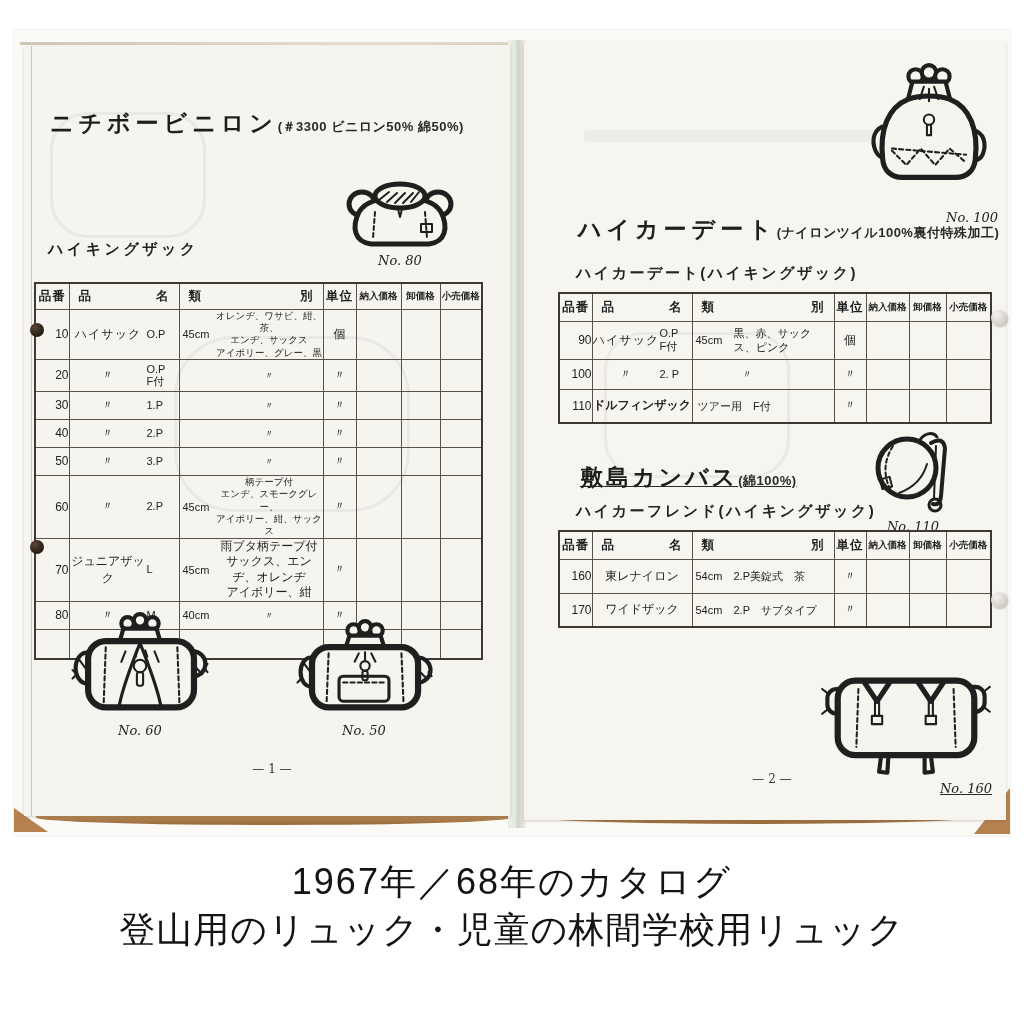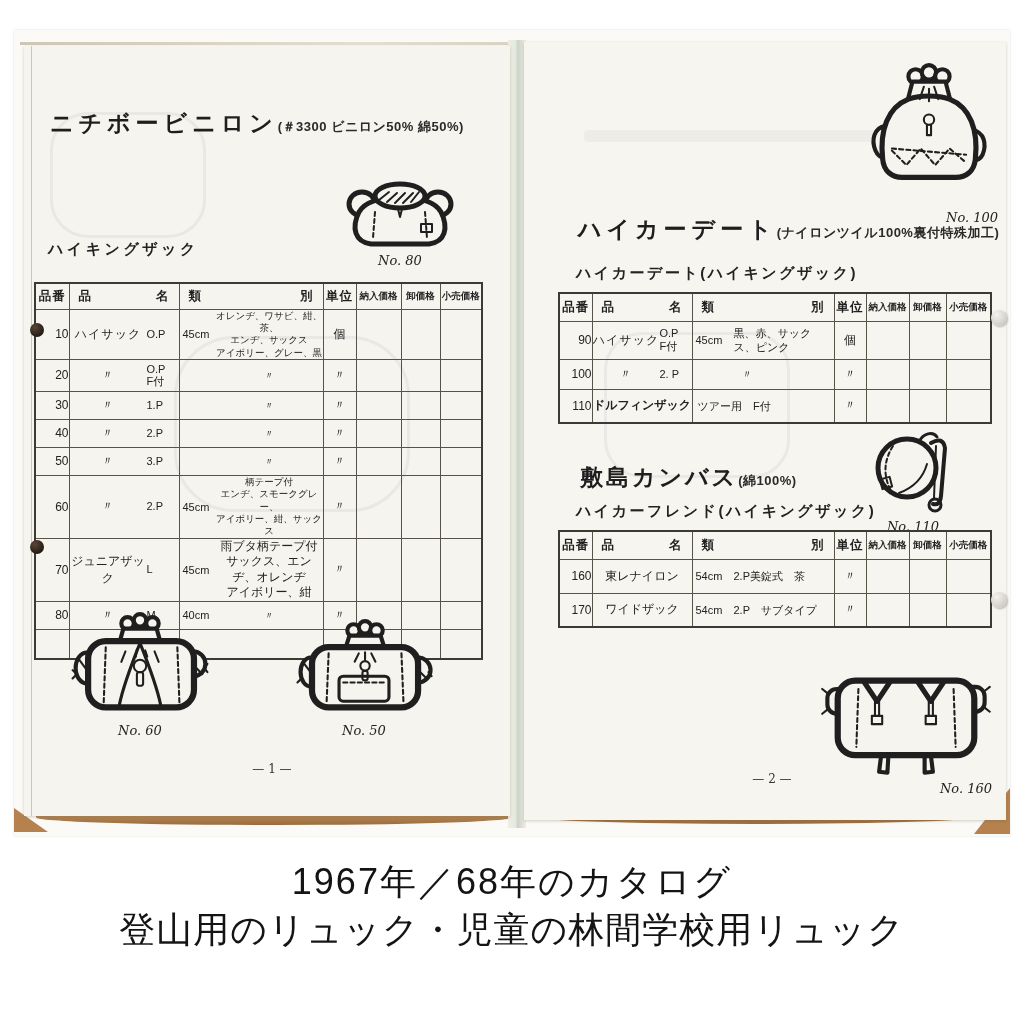--- a/index.html
+++ b/index.html
@@ -484,21 +484,21 @@
         <path class="ln s2 dash" d="M30,28 Q16,50 28,73"></path>
         <path class="ln s2" d="M36,75 Q58,67 64,46"></path>
         <path class="ln s4" d="M68,25 Q80,18 82,30 L78,78 Q77,88 70,86"></path>
         <path class="ln s2" d="M73,28 L71,80"></path>
         <circle class="ln s3" cx="72" cy="87" r="6"></circle>
         <rect class="ln s2" x="18" y="60" width="10" height="10" transform="rotate(-15 23 65)"></rect>
       </svg>
       <div class="fig-label">No. 110</div>
     </div>
 
-    <div class="title" style="left:56px;top:420px;">
+    <div class="title" style="left:56px;top:420px;text-decoration:underline;">
       <span class="big" style="letter-spacing:3px">敷島カンバス</span><span class="note">(綿100%)</span>
     </div>
     <div class="subtitle" style="left:52px;top:460px;letter-spacing:2.5px;">ハイカーフレンド(ハイキングザック)</div>
 
     <table class="tbl tbl-right" style="left:34px;top:488px;width:432px;">
       <colgroup>
           <col style="width:33px">
           <col style="width:100px">
           <col style="width:142px">
           <col style="width:32px">
@@ -559,21 +559,21 @@
             </td>
         <td class="c-unit">〃</td>
         <td></td>
             <td></td>
             <td></td>
       </tr>
     </tbody>
       </table>
 
 
-    <div class="fig" style="left:294px;top:618px;width:176px;">
+    <div class="fig" style="left:294px;top:618px;width:176px;text-decoration:underline;">
       <svg width="170" height="120" viewBox="0 0 164 116">
         <rect class="ln s4 fillp" x="6" y="28" width="24" height="24" rx="9"></rect>
         <rect class="ln s4 fillp" x="134" y="26" width="24" height="24" rx="9"></rect>
         <path class="ln s2" d="M6,32 L1,28 M6,48 L1,52 M158,30 L163,26 M158,46 L163,50"></path>
         <path class="ln s4 fillp" d="M58,92 L56,108 L64,109 L65,92 Z M100,92 L100,109 L108,108 L106,92 Z"></path>
         <rect class="ln s6 fillp" x="16" y="20" width="132" height="72" rx="17"></rect>
         <path class="ln s5" d="M42,22 L54,40 L66,22 M94,22 L106,40 L118,22"></path>
         <path class="ln s2" d="M52,40 L52,54 M56,40 L56,54 M104,40 L104,54 M108,40 L108,54"></path>
         <rect class="ln s2" x="49" y="54" width="10" height="8"></rect>
           <rect class="ln s2" x="101" y="54" width="10" height="8"></rect>

